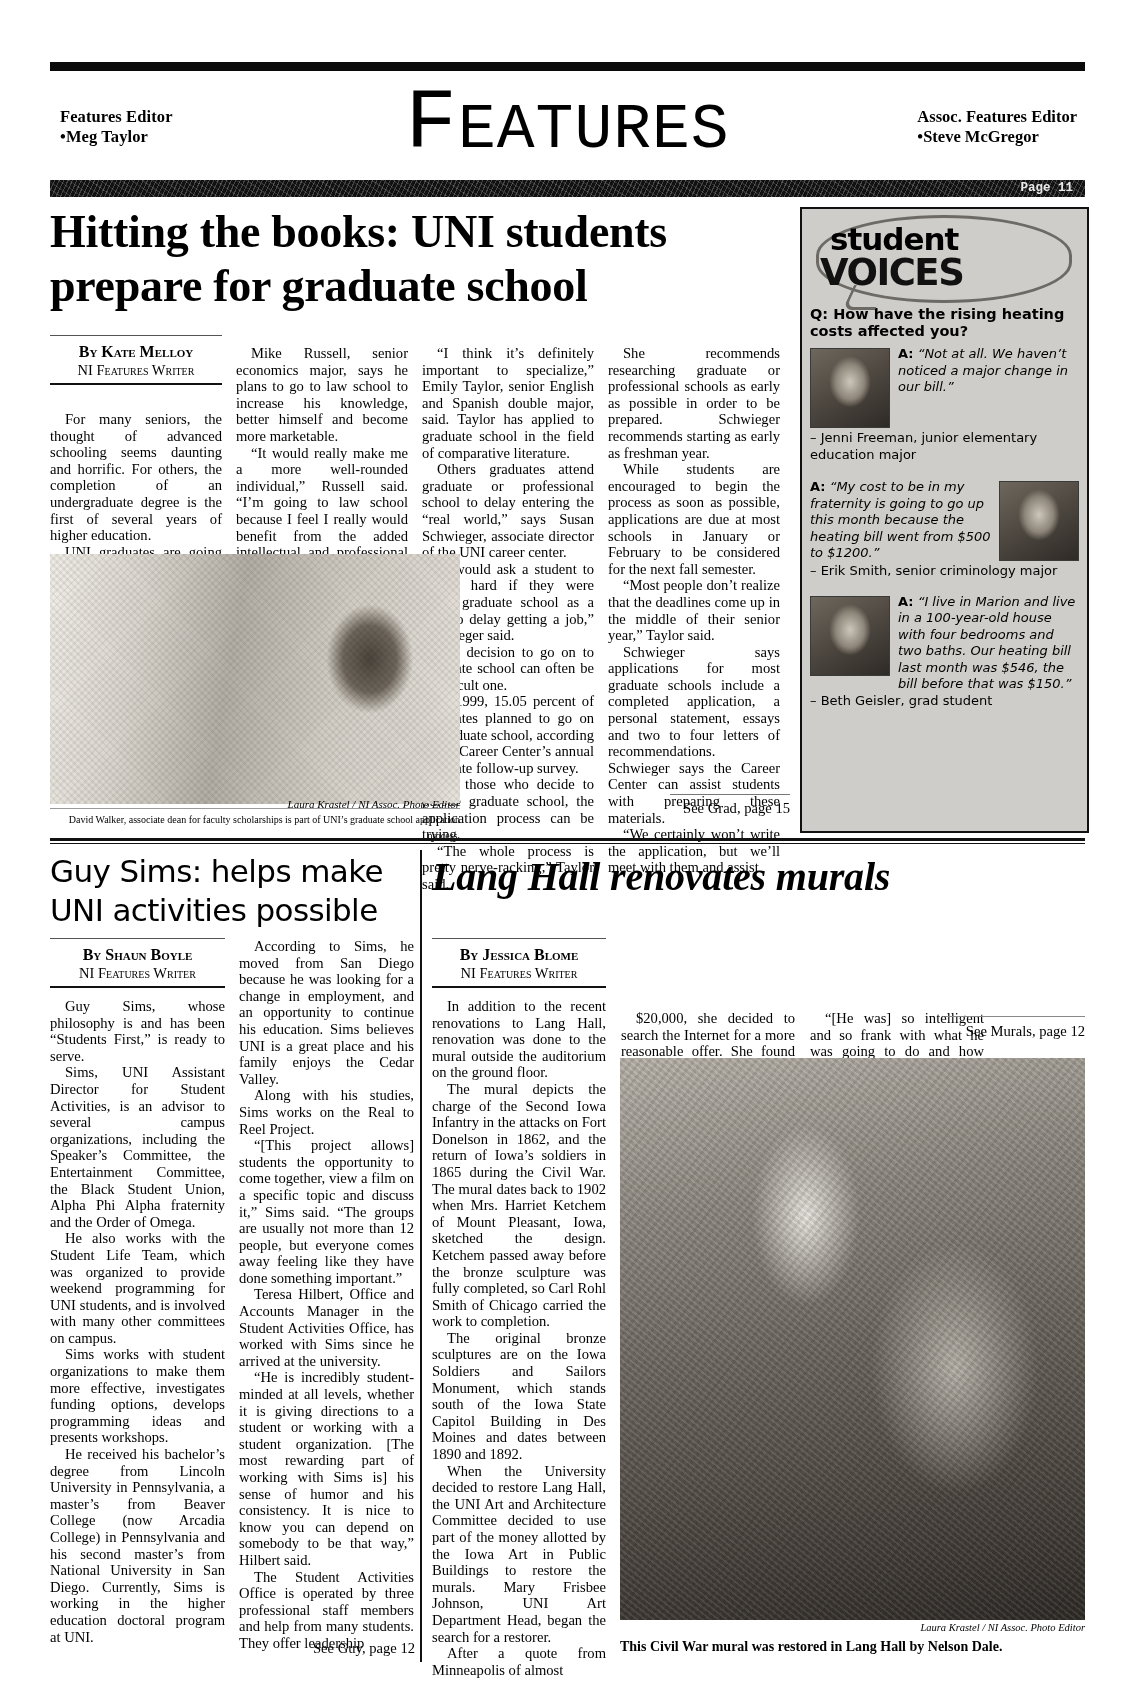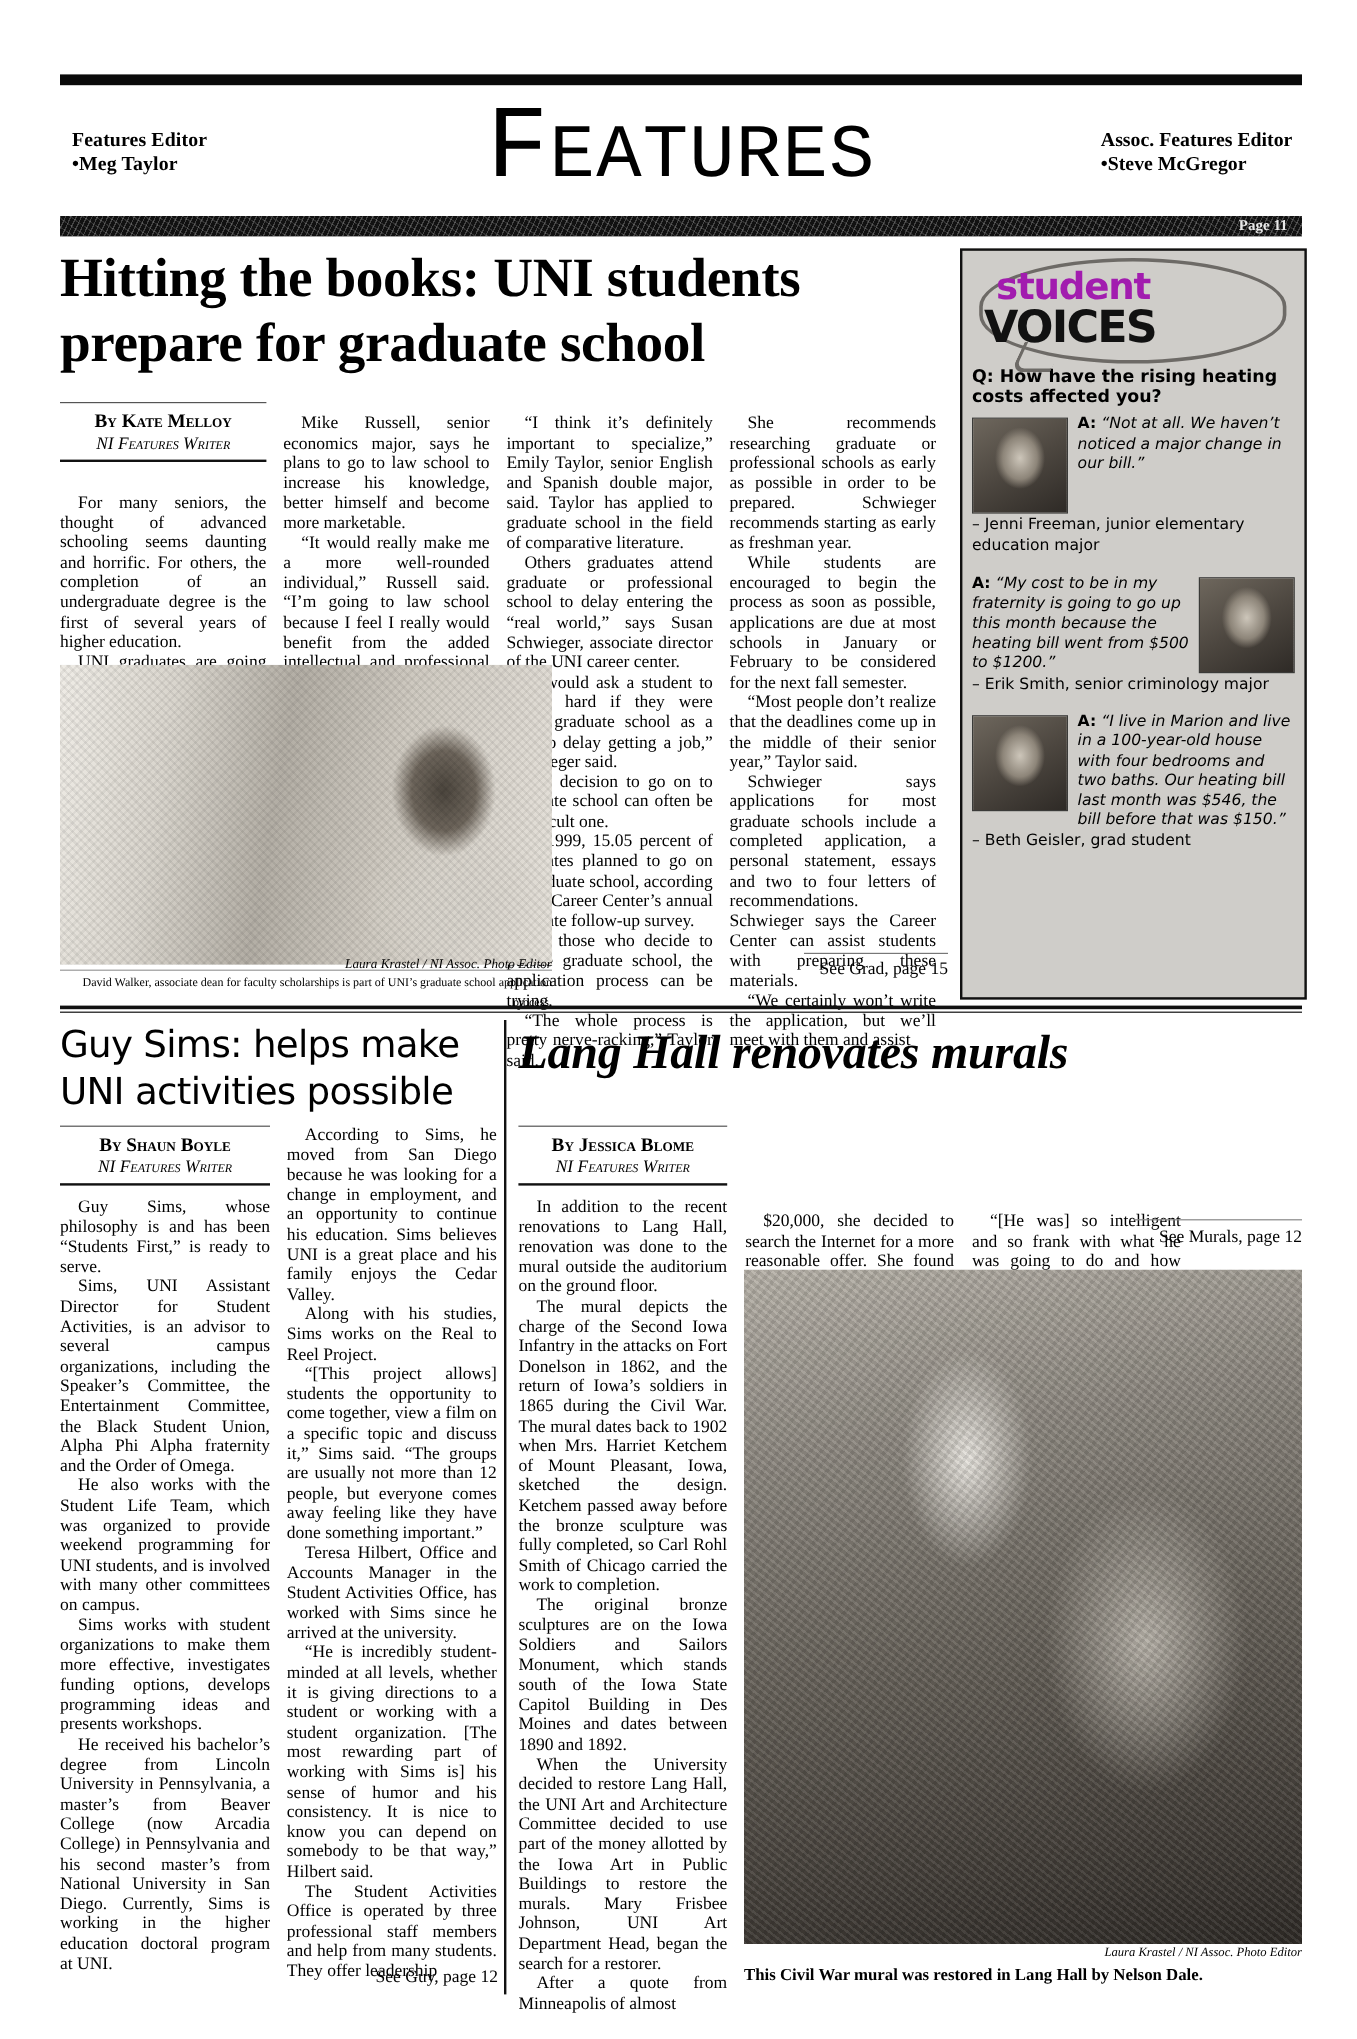--- a/index.html
+++ b/index.html
@@ -25,33 +25,33 @@
   }
   .mh-title .cap{font-size:86px;}
   .mh-title .sc{font-size:63px;}
 
   .pagebar{position:absolute;left:50px;top:180px;width:1035px;height:17px;
     background:#111;
     background-image:repeating-linear-gradient(115deg,rgba(255,255,255,.22) 0 1px,rgba(0,0,0,0) 1px 4px),
                      repeating-linear-gradient(35deg,rgba(255,255,255,.13) 0 1px,rgba(0,0,0,0) 1px 6px);
   }
   .pagebar .pgnum{position:absolute;right:12px;top:0px;color:#e9e9e9;font-size:12.5px;font-weight:bold;line-height:17px;
-    font-family:Liberation Serif, serif;}
+    font-family:Liberation Mono, monospace;}
 
   
   .lead{position:absolute;left:50px;top:205px;width:740px;}
   .lead h1{
     margin:0;font-size:46px;line-height:54px;font-weight:bold;
     letter-spacing:-.3px;font-family:"Liberation Serif",serif;
   }
   .byline-box{width:172px;margin-top:22px;}
   .byline-box .hr-top{border-top:1px solid #555;margin-bottom:6px;}
   .byline-box .hr-bot{border-top:2px solid #111;margin-top:4px;}
   .byline{font-size:16px;text-align:center;font-weight:bold;line-height:19px;}
-  .byline2{font-size:14.5px;text-align:center;font-style:italic;line-height:18px;}
+  .byline2{font-size:14.5px;text-align:center;line-height:18px;}
 
   .cols4{position:absolute;left:50px;top:345px;width:740px;display:flex;gap:14px;}
   .col{width:172px;font-size:14.6px;line-height:16.6px;text-align:justify;
        font-family:"Liberation Serif",serif;}
   .col p{margin:0;text-indent:15px;}
 
   .leadphoto{position:absolute;left:50px;top:554px;width:410px;height:250px;
     background:#b9b7b2;overflow:hidden;}
   .photocred{position:absolute;left:50px;top:798px;width:410px;text-align:right;
     font-size:11px;font-style:italic;font-family:"Liberation Serif",serif;}
@@ -65,21 +65,21 @@
   
   .sv{position:absolute;left:800px;top:207px;width:285px;height:622px;
       border:2px solid #111;background:#cfcdc9;overflow:hidden;}
   .sv-logo{position:relative;height:95px;}
   .sv-bubble{position:absolute;left:14px;top:6px;width:250px;height:82px;
      border:3px solid #6d6a66;border-radius:50%/46%;}
   .sv-tail{position:absolute;left:46px;top:76px;width:30px;height:22px;
      border-left:3px solid #6d6a66;border-bottom:3px solid #6d6a66;
      transform:skewX(-25deg);border-radius:0 0 0 10px;}
   .sv-student{position:absolute;left:28px;top:12px;font-family:"DejaVu Sans",sans-serif;
-     font-weight:bold;font-size:31px;letter-spacing:-1px;color:#a21caf;}
+     font-weight:bold;font-size:31px;letter-spacing:-1px;color:#000000;}
   .sv-voices{position:absolute;left:18px;top:42px;font-family:"DejaVu Sans",sans-serif;
      font-weight:bold;font-size:37px;letter-spacing:-1.5px;color:#111;}
   .sv-q{padding:2px 8px 0 8px;font-family:"DejaVu Sans",sans-serif;font-weight:bold;
      font-size:14.5px;line-height:17px;}
   .sv-item{position:relative;padding:6px 8px 2px 8px;font-family:"DejaVu Sans",sans-serif;
      font-size:13px;line-height:16.5px;}
   .sv-thumb{width:78px;height:78px;background:#5d5a55;float:left;margin:2px 8px 2px 0;border:1px solid #3a3a38;}
   .sv-thumb.r{float:right;margin:2px 0 2px 8px;}
   .sv-a{font-weight:bold;font-style:normal;}
   .sv-txt{font-style:italic;}

